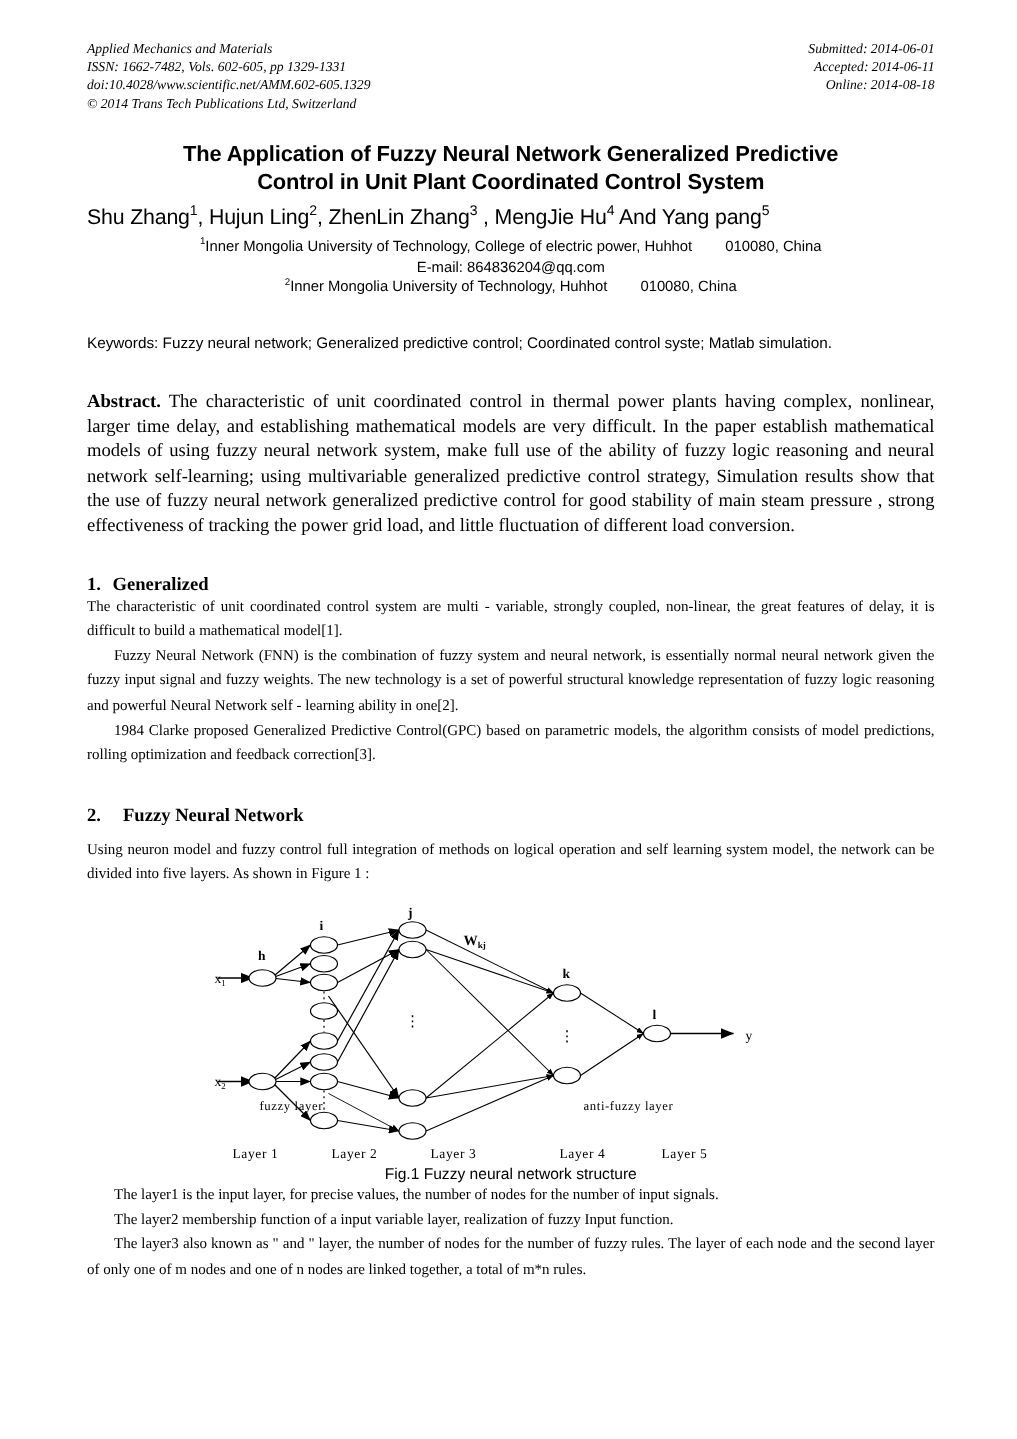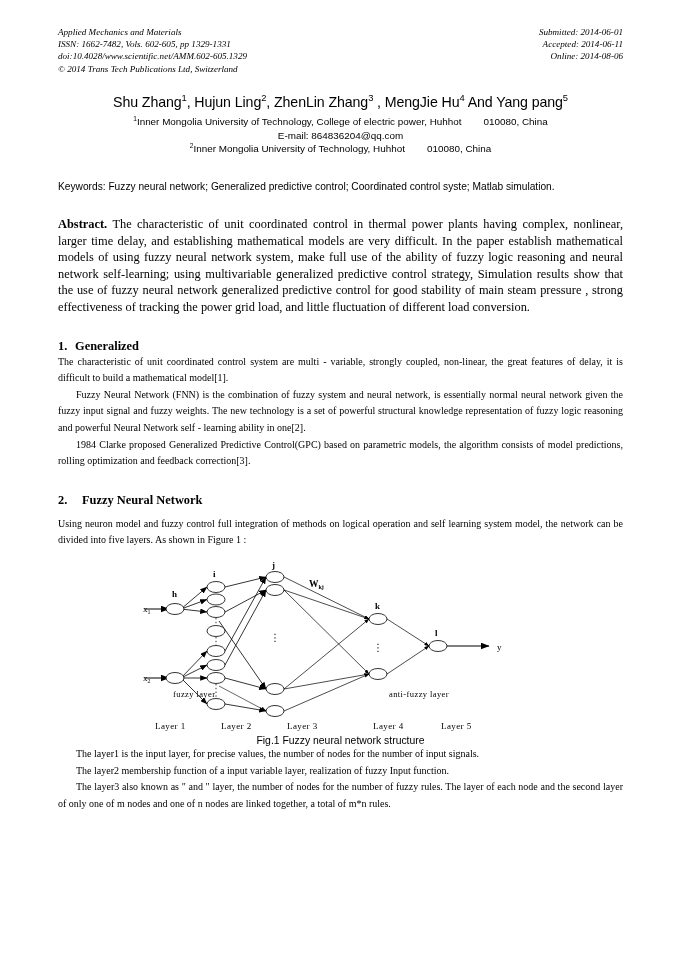--- a/index.html
+++ b/index.html
@@ -58,25 +58,25 @@
     font-family: "Liberation Sans", sans-serif;
     font-weight: bold;
     font-size: 14.6px;
     line-height: 19px;
     text-align: center;
     letter-spacing: -0.1px;
   }
 
   
   .authors {
-    margin-top: 15px;
+    margin-top: 4px;
     font-family: "Liberation Sans", sans-serif;
     font-size: 14.2px;
     line-height: 18px;
-    text-align: center;
+    text-align: left;
     letter-spacing: -0.1px;
   }
   .affil {
     margin-top: 4px;
     font-family: "Liberation Sans", sans-serif;
     font-size: 9.9px;
     line-height: 13.5px;
     text-align: center;
   }
   .affil .gap { display: inline-block; width: 22px; }
@@ -143,24 +143,28 @@
     <div class="journal-header">
       <div class="jh-left">
         <div>Applied Mechanics and Materials</div>
         <div>ISSN: 1662-7482, Vols. 602-605, pp 1329-1331</div>
         <div>doi:10.4028/www.scientific.net/AMM.602-605.1329</div>
         <div>© 2014 Trans Tech Publications Ltd, Switzerland</div>
       </div>
       <div class="jh-right">
         <div>Submitted: 2014-06-01</div>
         <div>Accepted: 2014-06-11</div>
-        <div>Online: 2014-08-06</div>
+        <div>Online: 2014-08-18</div>
       </div>
     </div>
 
+    <div class="paper-title">
+      <div>The Application of Fuzzy Neural Network Generalized Predictive</div>
+      <div>Control in Unit Plant Coordinated Control System</div>
+    </div>
 
     <div class="authors">
       Shu Zhang<sup>1</sup>, Hujun Ling<sup>2</sup>, ZhenLin Zhang<sup>3</sup> , MengJie Hu<sup>4</sup> And Yang pang<sup>5</sup>
     </div>
     <div class="affil">
       <div><sup>1</sup>Inner Mongolia University of Technology, College of electric power, Huhhot<span class="gap"></span>010080, China</div>
       <div>E-mail: 864836204@qq.com</div>
       <div><sup>2</sup>Inner Mongolia University of Technology, Huhhot<span class="gap"></span>010080, China</div>
     </div>
 

